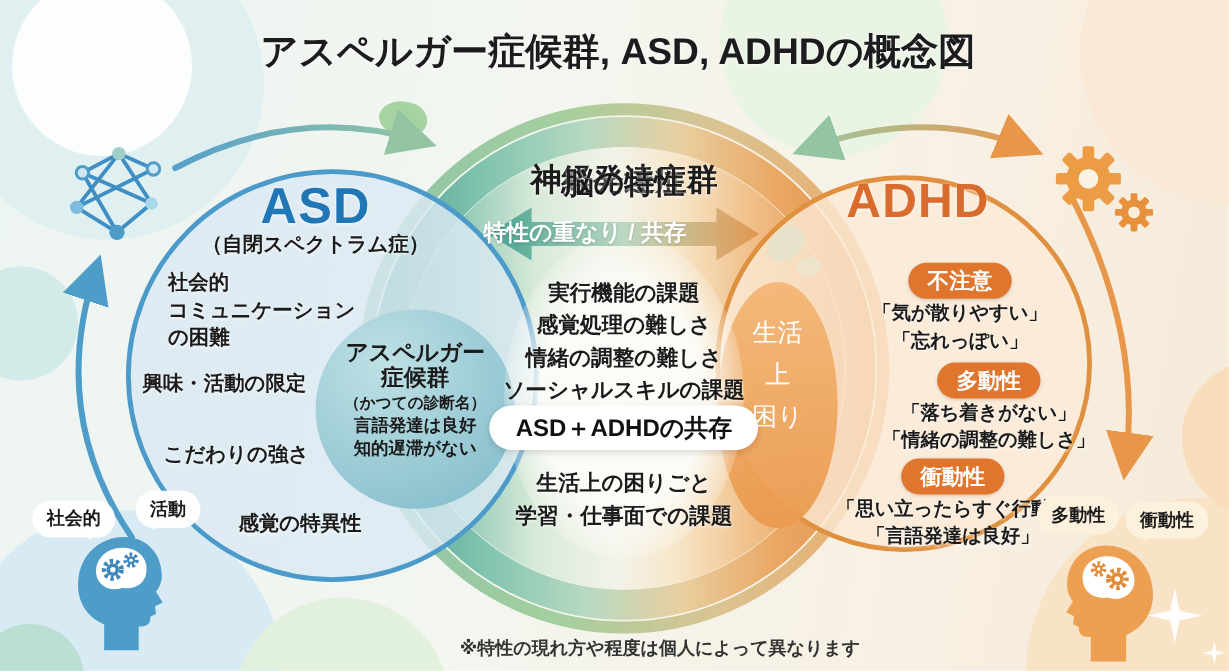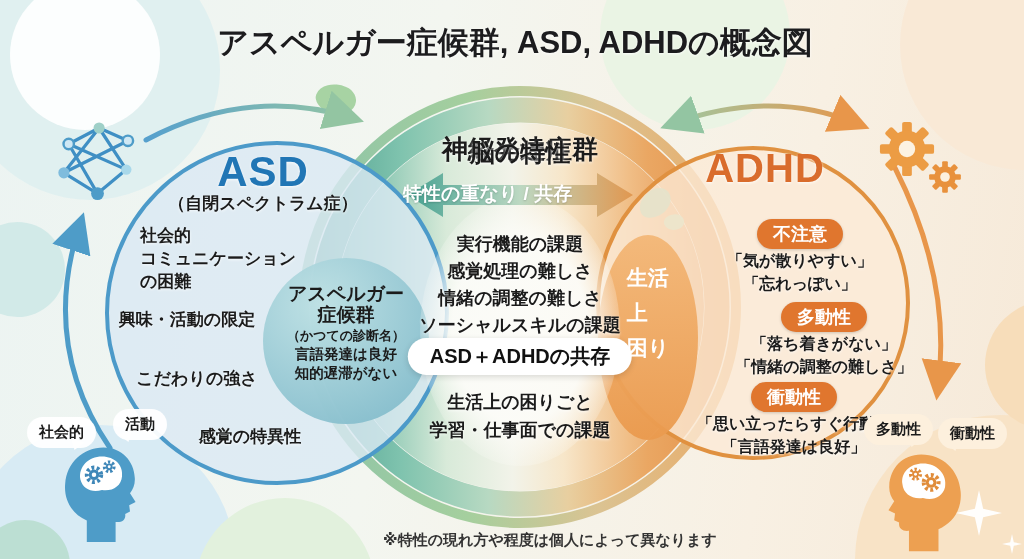--- a/index.html
+++ b/index.html
@@ -26,22 +26,22 @@
   .bubble:after{content:"";position:absolute;bottom:-9px;left:60%;
         border:7px solid transparent;border-top:10px solid rgba(255,255,255,.95);
         transform:rotate(18deg);}
   .bubble.orange:after{border-top-color:#fdf0dd;}
   .bubble.tail-left:after{left:14%;transform:rotate(-18deg);}
   .leaf{position:absolute;border-radius:62% 38% 55% 45%/60% 45% 55% 40%;}
   .sparkle{position:absolute;background:#fff;opacity:.95;
         clip-path:polygon(50% 0%,59% 41%,100% 50%,59% 59%,50% 100%,41% 59%,0% 50%,41% 41%);}
   .lens{position:absolute;border-radius:50%;
         background:radial-gradient(ellipse at center,rgba(252,252,248,.95) 48%,rgba(252,252,248,0) 78%);}
-  .vlabel{position:absolute;transform:translateX(-50%);color:#fff;font-weight:700;
-        font-size:21px;line-height:35px;white-space:nowrap;}
+  .vlabel{position:absolute;transform:translateX(-50%);color:#fff;font-weight:400;
+        font-size:21px;text-align:center;line-height:35px;white-space:nowrap;}
   .arrowlabel{position:absolute;width:100%;top:13px;text-align:left;color:#fff;
         font-weight:800;font-size:19px;text-shadow:0 1px 2px rgba(0,0,0,.18);}
 </style>
 </head>
 <body>
 
 <div class="canvas">
 
   <div class="blob" style="left:-40px;top:-60px;width:260px;height:260px;background:#e0f0f0;"></div>
   <div class="blob" style="left:10px;top:-20px;width:150px;height:150px;background:rgba(255,255,255,.9);"></div>

